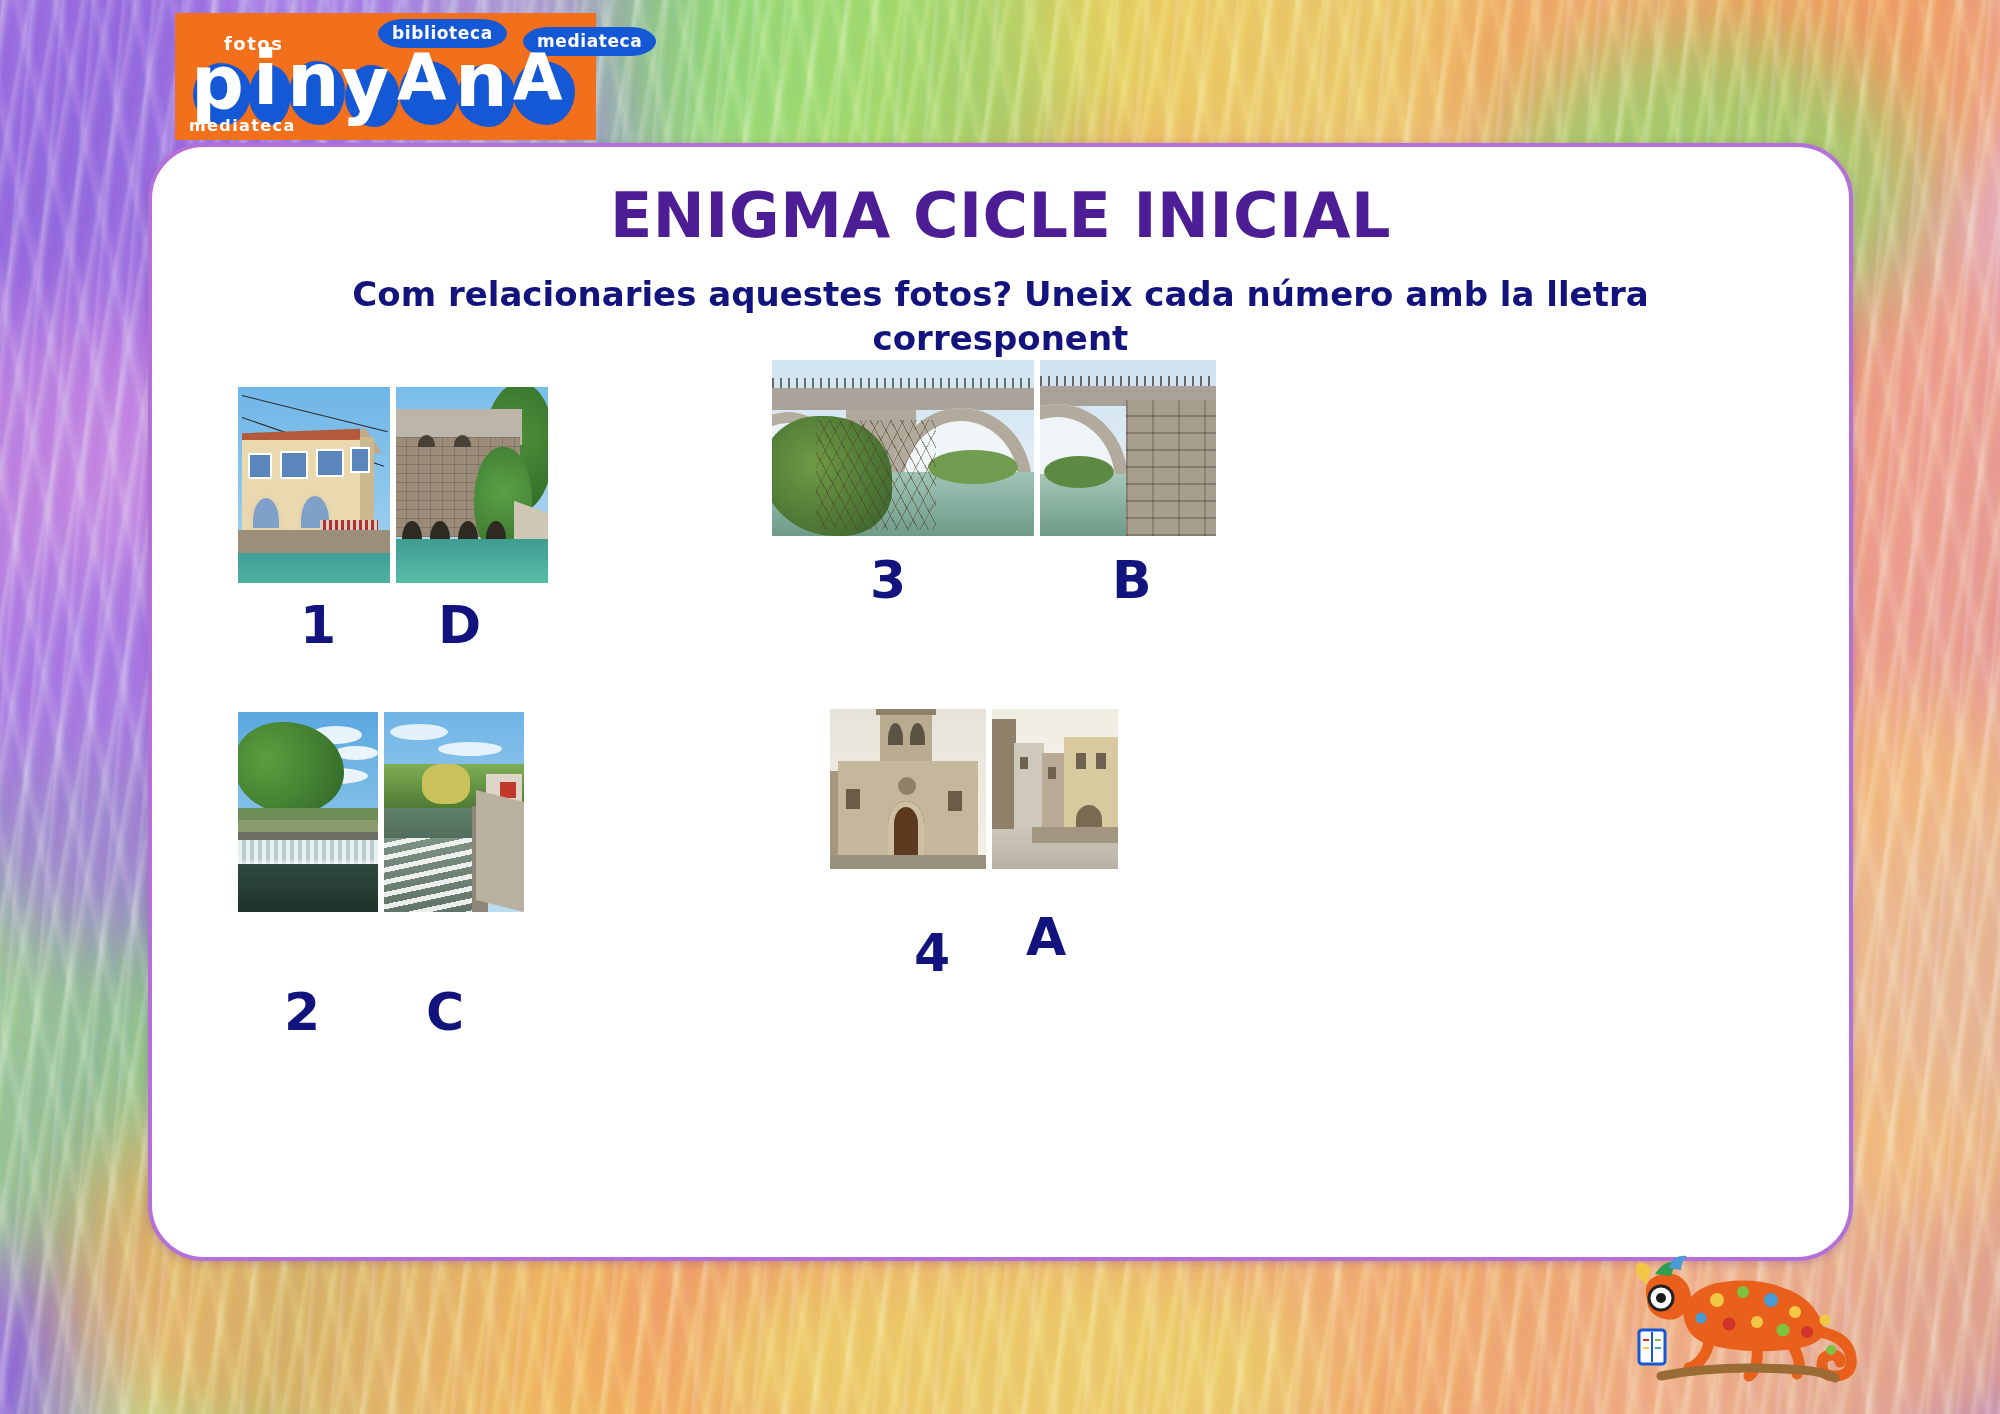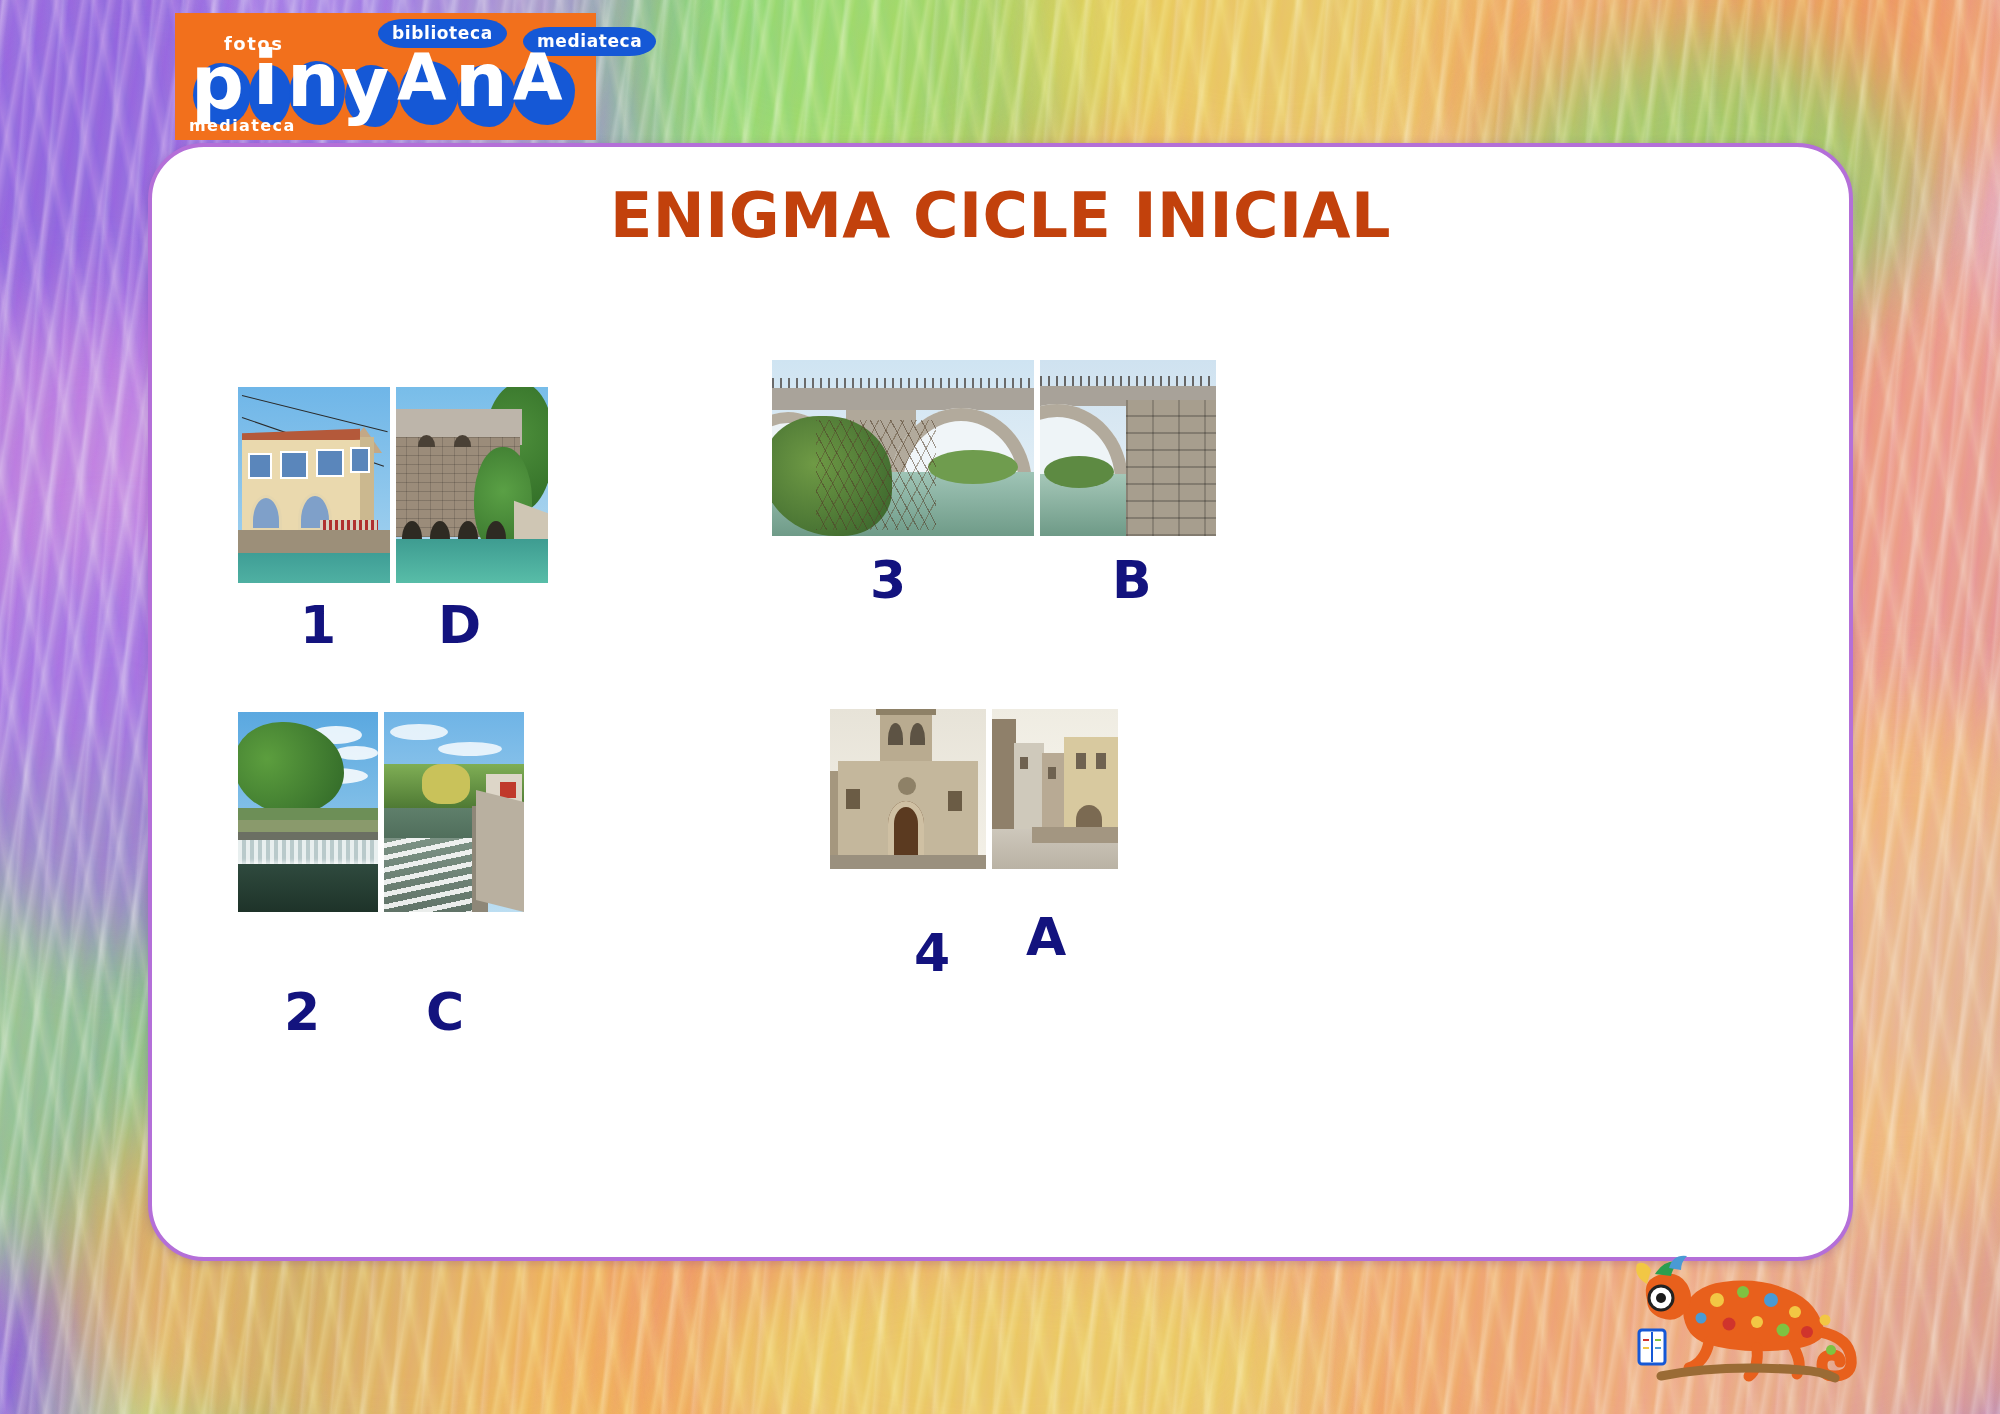--- a/index.html
+++ b/index.html
@@ -145,21 +145,21 @@
     font-size: 74px;
     line-height: 74px;
     text-transform: lowercase;
   }
 
   
   #title {
     position: absolute;
     left: 0; right: 0; top: 32px;
     text-align: center;
-    color: #c2410c;
+    color: #4c1d95;
     font-family: "DejaVu Sans", sans-serif;
     font-weight: 700;
     font-size: 62px;
     letter-spacing: .5px;
   }
   #subtitle {
     position: absolute;
     left: 110px; right: 110px; top: 125px;
     text-align: center;
     color: #13137e;
@@ -326,20 +326,21 @@
     <div class="bg-blob b13"></div>
       <div class="bg-blob b14"></div>
       <div class="bg-blob b15"></div>
   </div>
   <div class="bg-layer bg-strokes"></div>
   <div class="bg-layer bg-sheen"></div>
 
   <div id="card">
 
     <div id="title">ENIGMA CICLE INICIAL</div>
+    <div id="subtitle">Com relacionaries aquestes fotos? Uneix cada número amb la lletra corresponent</div>
 
     <div class="pair" style="left:86px; top:240px; width:320px;">
       <div class="pair-imgs">
         <div class="photo ph-1a">
           <div class="sky"></div>
           <div class="wire" style="left:4px; top:8px; width:150px; transform:rotate(14deg);"></div>
           <div class="wire" style="left:4px; top:30px; width:150px; transform:rotate(19deg);"></div>
           <div class="gable"></div>
           <div class="fac2"></div>
           <div class="roof"></div>

